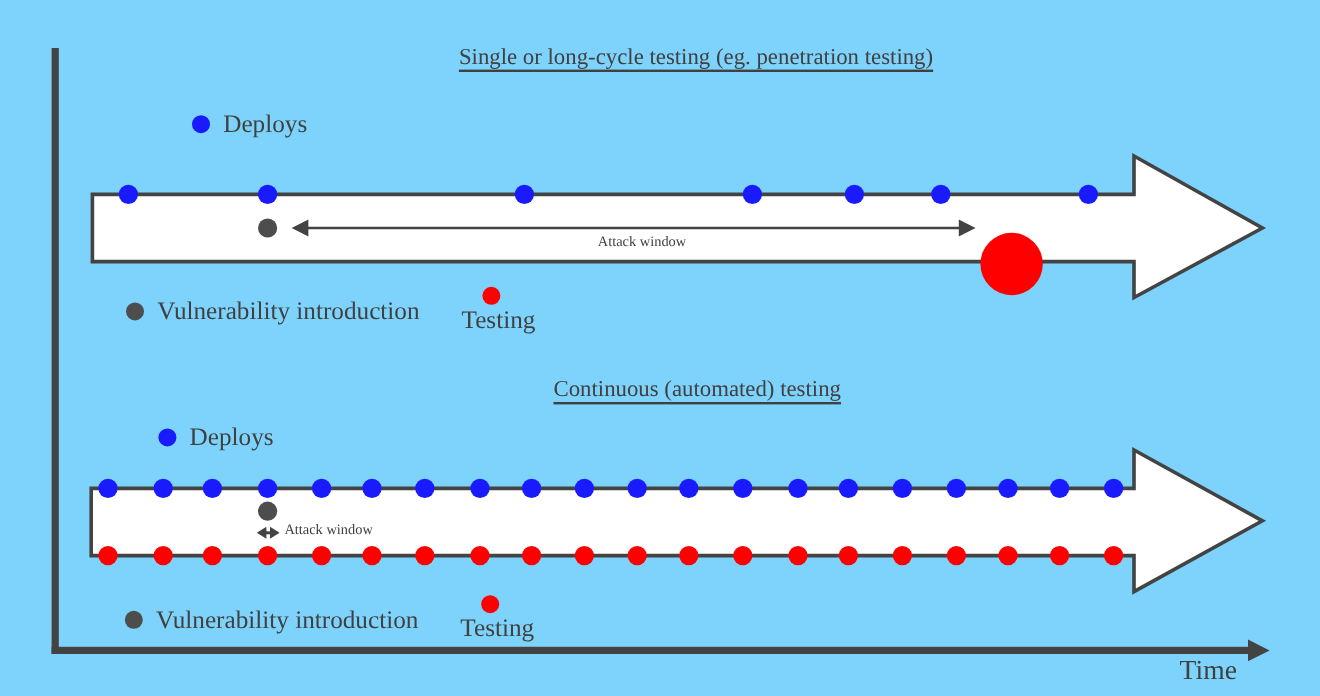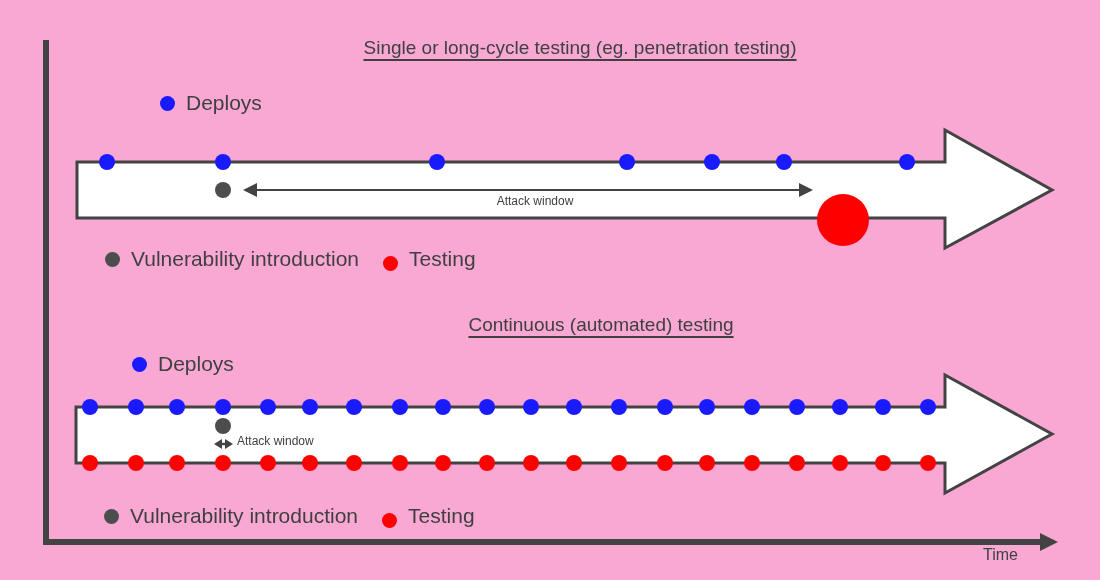--- a/index.html
+++ b/index.html
@@ -1,44 +1,44 @@
 <!DOCTYPE html>
 <html><head>
 <meta charset="utf-8">
 <style>
   html, body { margin: 0; padding: 0; background: #ffffff; }
   #canvas {
     position: relative;
     width: 1100px;
     height: 580px;
-    background: #f9a8d4;
-    font-family: Liberation Sans, sans-serif;
+    background: #7dd3fc;
+    font-family: Liberation Serif, serif;
     overflow: hidden;
   }
   #diagram-svg { position: absolute; left: 0; top: 0; }
   .overlay { position: absolute; white-space: nowrap; color: #404040; }
   .panel-title {
     font-size: 19px;
     text-decoration: underline;
     text-underline-offset: 5px;
     text-decoration-thickness: 1.5px;
     transform: translateX(-50%);
   }
   .legend-row { display: flex; align-items: center; height: 22px; font-size: 21px; }
   .ldot {
     display: inline-block;
     width: 15px; height: 15px;
     border-radius: 50%;
     flex: 0 0 auto;
   }
   .ldot + .legend-label { margin-left: 11px; }
-  .legend-group2 { display: flex; align-items: flex-end; margin-left: 24px; }
+  .legend-group2 { display: flex; align-items: center; margin-left: 24px; flex-direction: column; }
   .aw-label { font-size: 12px; }
   .aw-label.centered { transform: translateX(-50%); }
-  .time-label { font-size: 16px; }
+  .time-label { font-size: 23px; }
 </style>
 </head>
 <body>
 
 <div id="canvas">
 
   <svg id="diagram-svg" width="1100" height="580">
       <rect x="43" y="40" width="6" height="505" fill="#434343"></rect>
       <rect x="43" y="539" width="997" height="6" fill="#434343"></rect>
       <polygon points="1040,533 1040,551 1058,542" fill="#434343"></polygon>
@@ -113,21 +113,21 @@
 
   <div class="overlay legend-row" style="left: 105px; top: 248px; color: rgb(64, 64, 64);">
     <span class="ldot" style="background: rgb(77, 77, 77);"></span>
     <span class="legend-label">Vulnerability introduction</span>
     <span class="legend-group2">
       <span class="ldot" style="background: rgb(254, 0, 0);"></span>
       <span class="legend-label">Testing</span>
     </span>
   </div>
 
-  <div class="overlay panel-title" style="left: 581px; top: 314px; color: rgb(64, 64, 64); margin-left: 20px;">Continuous (automated) testing</div>
+  <div class="overlay panel-title" style="left: 581px; top: 314px; color: rgb(64, 64, 64);">Continuous (automated) testing</div>
 
   <div class="overlay legend-row" style="left: 132px; top: 353px; color: rgb(64, 64, 64);">
     <span class="ldot" style="background: rgb(26, 26, 255);"></span>
     <span class="legend-label">Deploys</span>
   </div>
 
   <div class="overlay aw-label" style="left: 237px; top: 434px; color: rgb(64, 64, 64);">Attack window</div>
 
   <div class="overlay legend-row" style="left: 104px; top: 505px; color: rgb(64, 64, 64);">
     <span class="ldot" style="background: rgb(77, 77, 77);"></span>

